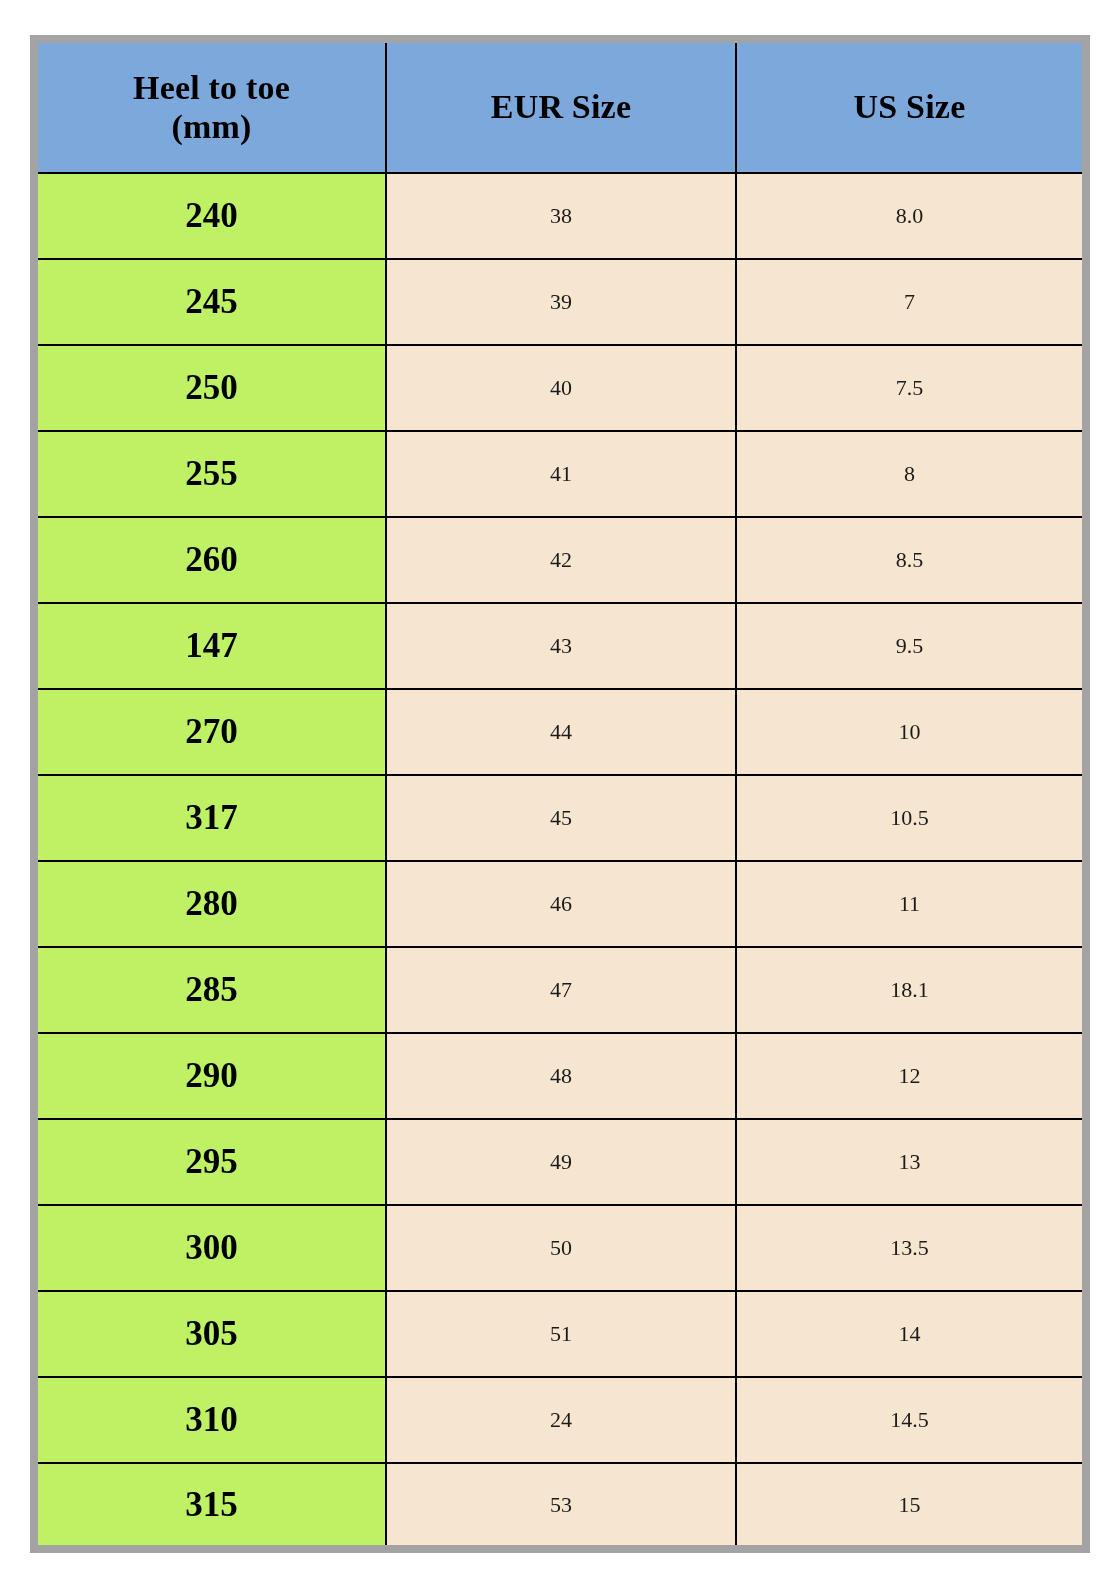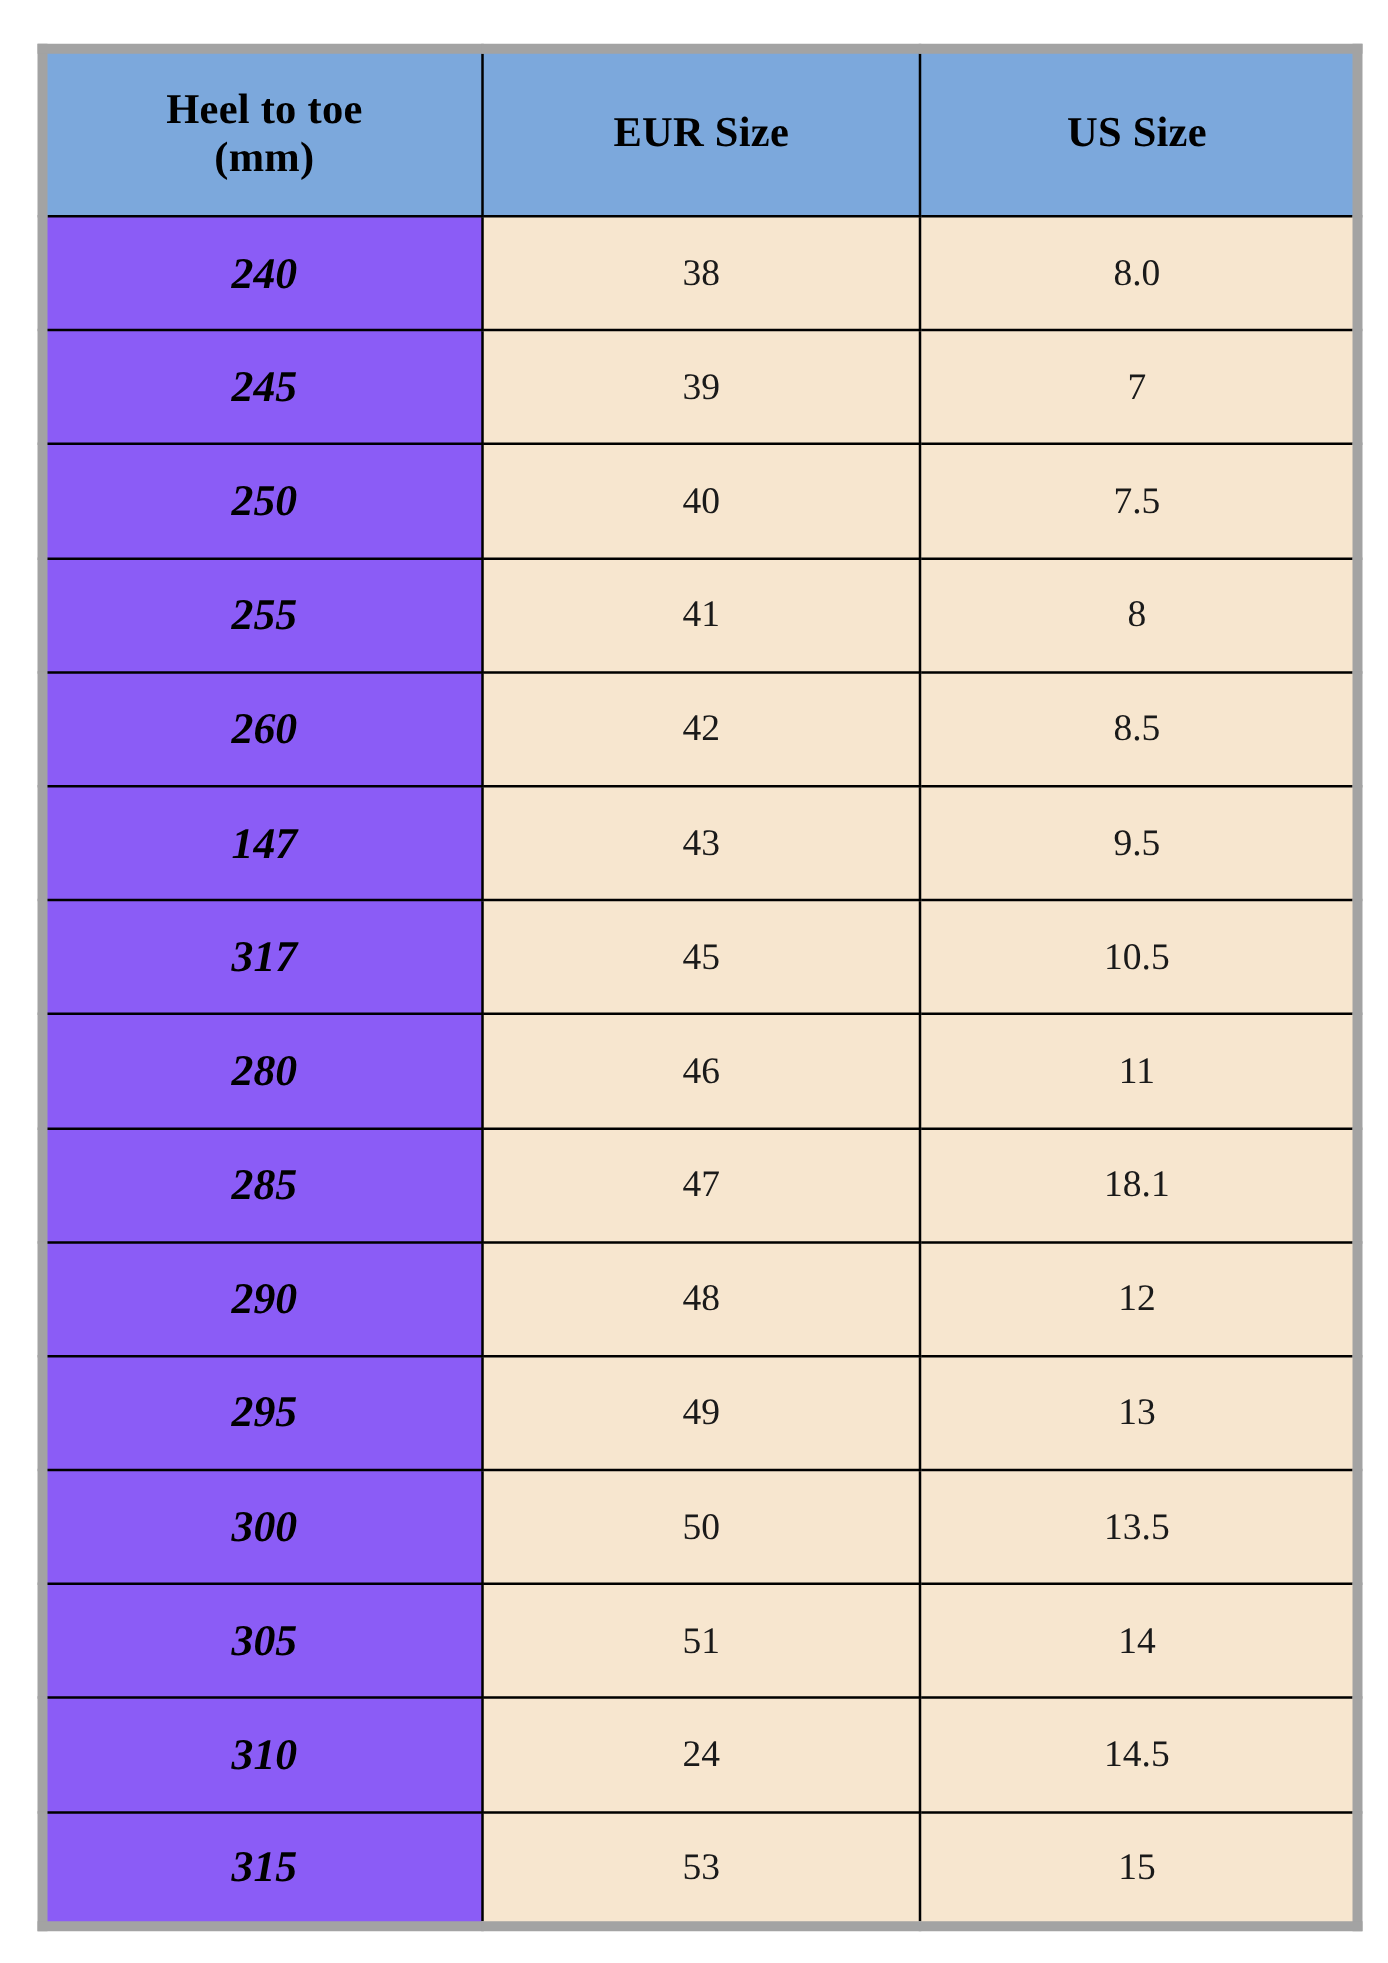--- a/index.html
+++ b/index.html
@@ -51,33 +51,32 @@
     line-height: 1.12;
     height: 129px;
     letter-spacing: 0.2px;
   }
 
   table.size-table th.th-mm span { display: block; }
 
   table.size-table tbody tr { height: 86px; }
 
   table.size-table td.cell-mm {
-    background: #8b5cf6;
+    background: #bef264;
     color: #000000;
     font-weight: bold;
     font-size: 35px;
-    font-style: italic;
   }
 
   table.size-table td.cell-eur,
   table.size-table td.cell-us {
     background: #F7E6CF;
     color: #1a1a1a;
     font-weight: normal;
-    font-size: 30px;
+    font-size: 22px;
   }
 </style>
 </head>
 <body>
 
 <div id="size-table-wrap">
   <table class="size-table">
     <colgroup>
       <col class="col-mm">
       <col class="col-eur">
@@ -118,20 +117,25 @@
           <td class="cell-mm">260</td>
           <td class="cell-eur">42</td>
           <td class="cell-us">8.5</td>
         </tr>
         <tr>
           <td class="cell-mm">147</td>
           <td class="cell-eur">43</td>
           <td class="cell-us">9.5</td>
         </tr>
         <tr>
+          <td class="cell-mm">270</td>
+          <td class="cell-eur">44</td>
+          <td class="cell-us">10</td>
+        </tr>
+        <tr>
           <td class="cell-mm">317</td>
           <td class="cell-eur">45</td>
           <td class="cell-us">10.5</td>
         </tr>
         <tr>
           <td class="cell-mm">280</td>
           <td class="cell-eur">46</td>
           <td class="cell-us">11</td>
         </tr>
         <tr>

